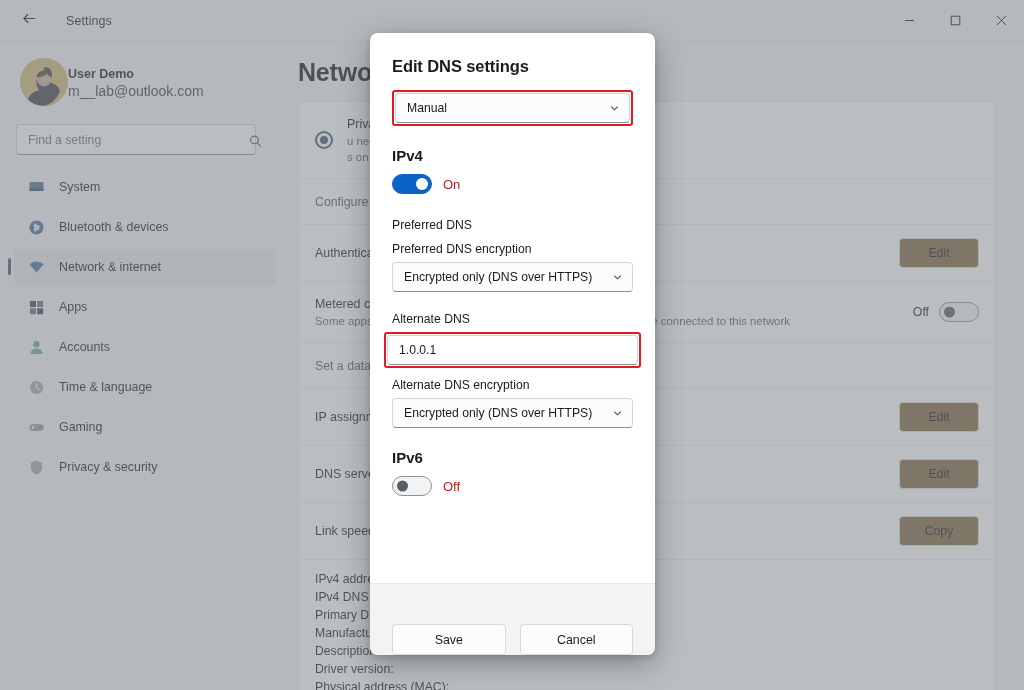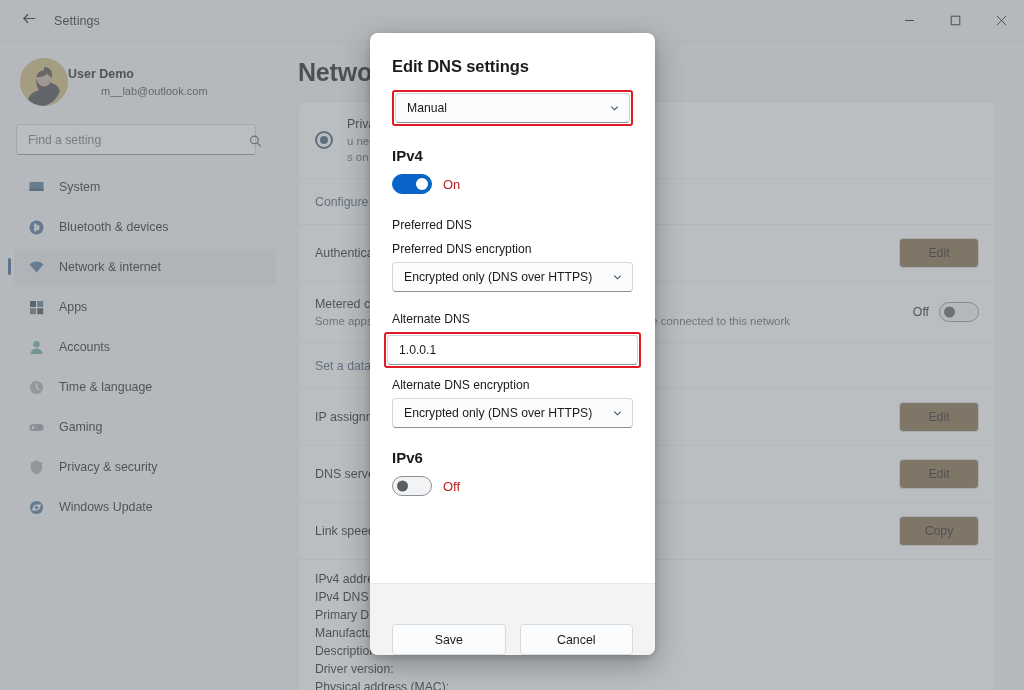--- a/index.html
+++ b/index.html
@@ -19,42 +19,42 @@
     background: #eff3f6; display: flex; align-items: center;
     border-bottom: 1px solid #e2e6ea;
   }
   .back-btn {
     width: 34px; height: 30px; margin-left: 12px;
     display: flex; align-items: center; justify-content: center;
     border-radius: 4px; cursor: pointer;
   }
   .back-btn svg { width: 15px; height: 15px; }
   .win-title {
-    margin-left: 8px; font-size: 12.5px; color: #1b1b1b; letter-spacing: .1px;
+    margin-left: 20px; font-size: 12.5px; color: #1b1b1b; letter-spacing: .1px;
   }
   .wincontrols { position: absolute; right: 0; top: 0; height: 42px; display: flex; }
   .wc {
     width: 46px; height: 42px; display: flex; align-items: center; justify-content: center;
     cursor: pointer; color: #1b1b1b;
   }
   .wc svg { width: 11px; height: 11px; }
 
   
   .sidebar {
     position: absolute; left: 0; top: 42px; width: 290px; height: 648px;
     background: #eff3f6; padding: 0 14px;
   }
   .profile { display: flex; align-items: center; gap: 0; padding: 16px 6px 14px 6px; cursor: pointer; }
   .avatar {
     width: 48px; height: 48px; border-radius: 50%; overflow: hidden;
     background: #f1b720; flex: 0 0 48px; position: relative;
   }
   .avatar svg { position: absolute; left: 0; top: 0; width: 48px; height: 48px; }
   .p-name { font-size: 12.5px; font-weight: bold; color: #1b1b1b; line-height: 17px; }
-  .p-mail { font-size: 11px; color: #444; line-height: 16px; margin-left: 33px; }
+  .p-mail { font-size: 14px; color: #444; line-height: 16px; }
 
   .search-wrap { position: relative; margin: 4px 2px 14px 2px; }
   .search-input {
     width: 240px; height: 31px; border-radius: 4px;
     border: 1px solid #cdd2d6; border-bottom: 1.6px solid #8a8f94;
     background: #fbfcfd; font-size: 12.2px; color: #5b5f63;
     padding: 0 30px 0 11px; outline: none; font-family: "Liberation Sans", sans-serif;
   }
   .search-icon {
     position: absolute; right: 12px; top: 50%; transform: translateY(-50%);
@@ -328,30 +328,20 @@
         <span class="navlabel">Gaming</span>
       </div>
       <div class="navitem">
         <span class="navicon">
           <svg viewBox="0 0 17 17">
               <path d="M8.5 1.6l5.6 2.2v4.4c0 3.6-2.4 6.2-5.6 7.2-3.2-1-5.6-3.6-5.6-7.2V3.8z" fill="#a3a9b0"></path>
             </svg>
         </span>
         <span class="navlabel">Privacy &amp; security</span>
       </div>
-      <div class="navitem">
-        <span class="navicon">
-          <svg viewBox="0 0 17 17">
-              <circle cx="8.5" cy="8.5" r="6.6" fill="#1a7fd4"></circle>
-              <path d="M11.8 7.2A3.8 3.8 0 005.4 9.4M5.2 9.9a3.8 3.8 0 006.4-2.2" stroke="#fff" stroke-width="1.3" fill="none"></path>
-              <path d="M11.9 4.9v2.4H9.6M5.1 12.1V9.7h2.3" stroke="#fff" stroke-width="1.2" fill="none"></path>
-            </svg>
-        </span>
-        <span class="navlabel">Windows Update</span>
-      </div>
     </div>
   </div>
 
   <div class="content">
     <div class="page-title">Network &amp; internet</div>
 
     <div class="card">
       <div class="crow">
         <span class="radio-o">
             <i></i>

